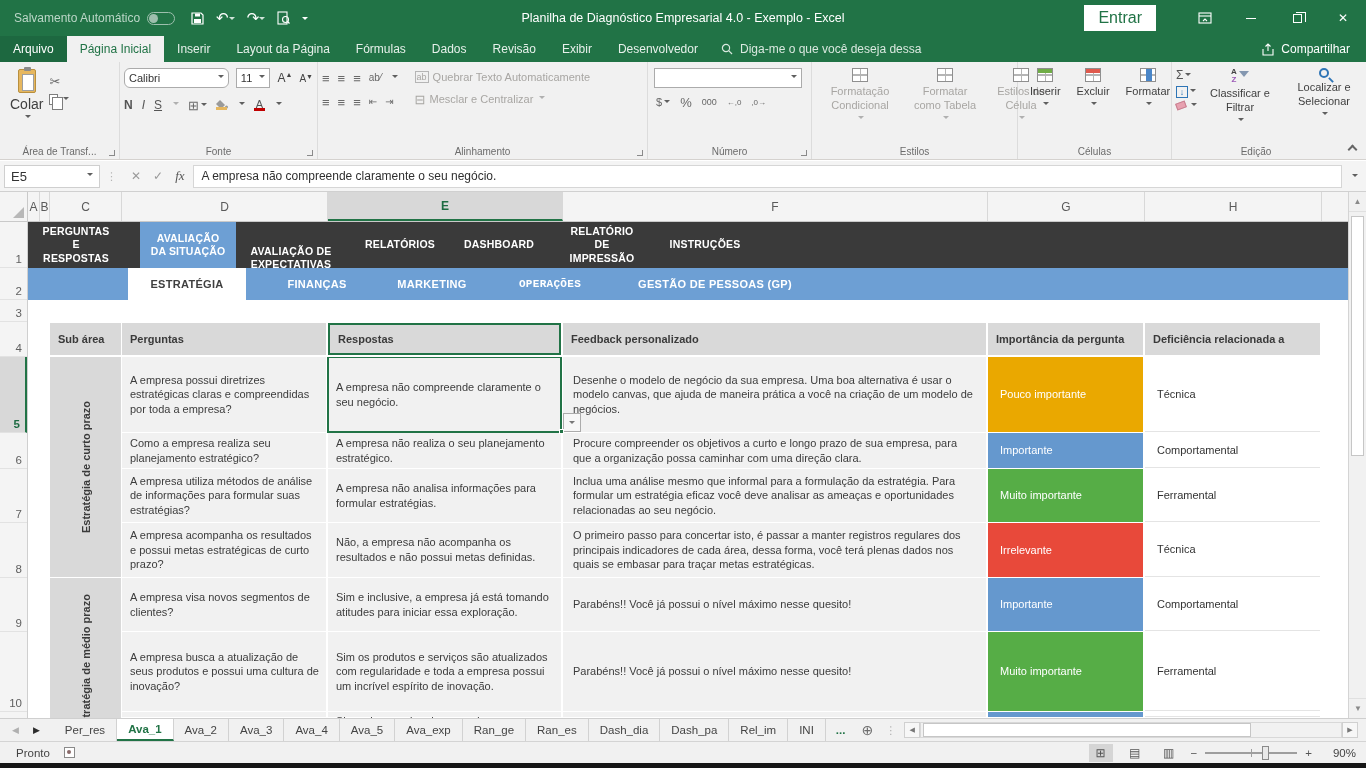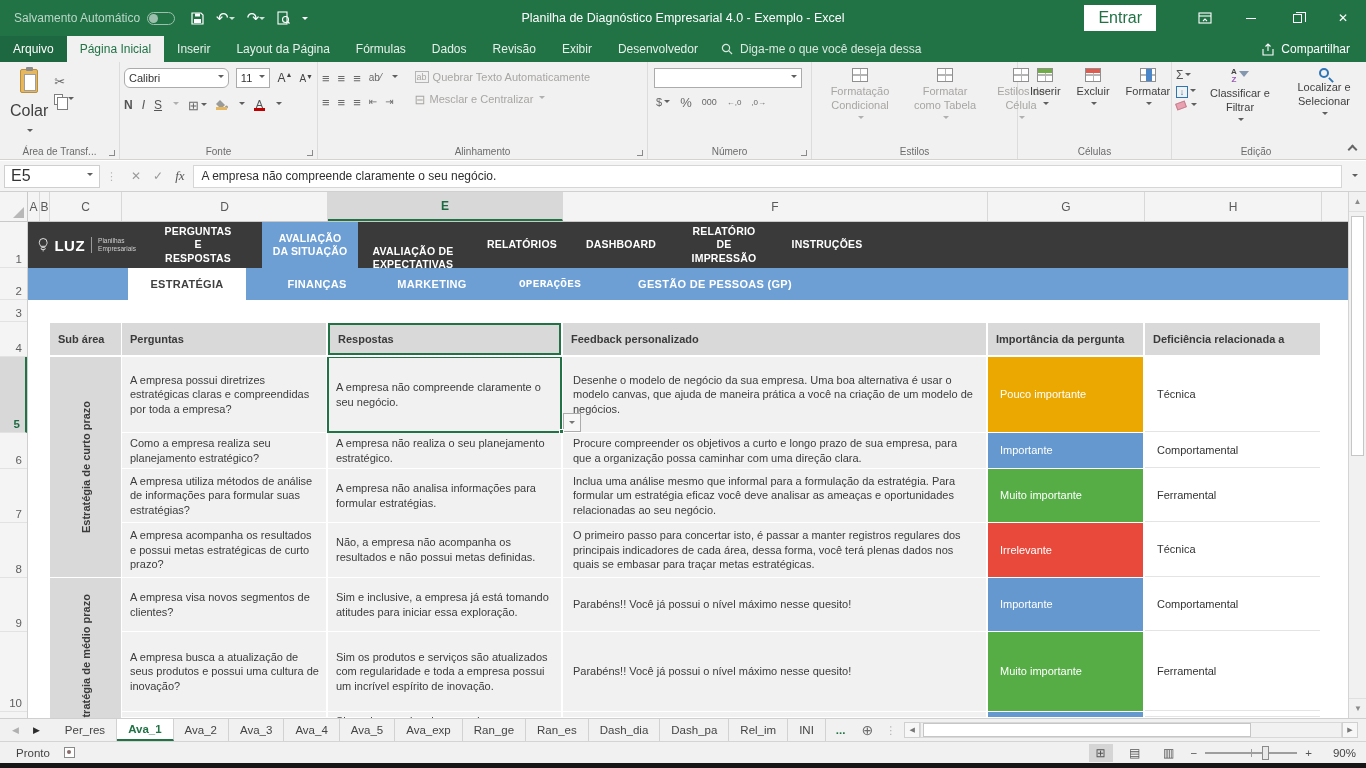--- a/index.html
+++ b/index.html
@@ -31,21 +31,21 @@
   .tellme{display:flex;align-items:center;gap:7px;margin-left:10px;color:#d9e8df;}
   .share{margin-left:auto;display:flex;align-items:center;gap:6px;padding-right:16px;color:#fff;}
 
   
   .ribbon{position:absolute;top:62px;left:0;width:1366px;height:98px;background:#f1f1f1;border-bottom:1px solid #d5d2cf;display:flex;}
   .rgroup{position:relative;height:100%;border-right:1px solid #dcdcdc;padding:4px 4px 18px 4px;}
   .glabel{position:absolute;bottom:2px;left:0;right:0;text-align:center;font-size:10px;color:#6b6b6b;white-space:nowrap;}
   .launcher{position:absolute;bottom:3px;right:4px;width:6px;height:6px;border-right:1.5px solid #8a8a8a;border-bottom:1.5px solid #8a8a8a;}
   .car{width:0;height:0;border:3px solid transparent;border-top-color:#5f5f5f;display:inline-block;margin-left:2px;vertical-align:middle;}
   .car.dim{border-top-color:#b0b0b0;}
-  .bigbtn{display:flex;flex-direction:column;align-items:center;justify-content:flex-end;font-size:16px;color:#3f3f3f;padding:3px 6px;gap:9px;}
+  .bigbtn{display:flex;flex-direction:column;align-items:center;justify-content:flex-end;font-size:14px;color:#3f3f3f;padding:3px 6px;gap:3px;}
   .dim, .dim *{color:#a8a6a3 !important;}
   .icn{font-size:13px;color:#6a6a6a;line-height:1;}
   .combo{background:#fff;border:1px solid #ababab;height:20px;display:flex;align-items:center;font-size:11px;color:#333;padding:0 4px;justify-content:space-between;}
   .srow{display:flex;align-items:center;gap:7px;height:24px;}
   .clip-ic{width:18px;height:24px;background:#e6b75f;border:1px solid #b88f3e;border-radius:2px;position:relative;}
   .clip-ic::before{content:"";position:absolute;left:3px;top:4px;width:10px;height:15px;background:#fff;border:1px solid #9e9e9e;}
   .clip-ic::after{content:"";position:absolute;left:5px;top:-3px;width:7px;height:4px;background:#8b8b8b;border-radius:1px;}
   .copy-ic{width:9px;height:11px;border:1px solid #7d7d7d;position:relative;background:#fff;}
   .copy-ic::before{content:"";position:absolute;left:2px;top:2px;width:9px;height:11px;border:1px solid #7d7d7d;background:#fff;}
   .brush-ic{width:11px;height:11px;background:linear-gradient(135deg,#e6b75f 55%,#8a8a8a 55%);}
@@ -65,21 +65,21 @@
   .az-ic{display:flex;flex-direction:column;font-size:8px;line-height:1;color:#444;font-weight:bold;}
   .funnel{width:0;height:0;border:5px solid transparent;border-top:6px solid #8497b0;margin-left:2px;}
   .loupe{width:10px;height:10px;border:2px solid #2e75b6;border-radius:50%;position:relative;}
   .loupe::after{content:"";position:absolute;width:6px;height:2px;background:#2e75b6;transform:rotate(45deg);left:7px;top:9px;}
   .eraser{width:10px;height:7px;background:#e8a1b0;transform:rotate(-20deg);border:1px solid #c77f90;}
   .filldown{width:12px;height:12px;border:1px solid #2e75b6;color:#2e75b6;font-size:9px;display:flex;align-items:center;justify-content:center;}
   .chev-up{position:absolute;right:10px;bottom:6px;width:7px;height:7px;border-left:2px solid #666;border-top:2px solid #666;transform:rotate(45deg);}
 
   
   .fbar{position:absolute;top:161px;left:0;width:1366px;height:31px;background:#f4f4f4;display:flex;align-items:center;border-bottom:1px solid #d0d0d0;}
-  .namebox{width:96px;height:23px;background:#fff;border:1px solid #cfcfcf;margin-left:4px;display:flex;align-items:center;justify-content:space-between;padding:0 6px;font-size:16px;color:#333;}
+  .namebox{width:96px;height:23px;background:#fff;border:1px solid #cfcfcf;margin-left:4px;display:flex;align-items:center;justify-content:space-between;padding:0 6px;font-size:13px;color:#333;}
   .fdots{color:#b5b5b5;font-size:11px;padding:0 6px;}
   .fbtns{display:flex;align-items:center;gap:12px;padding:0 8px;color:#9a9a9a;font-size:12px;}
   .fx{font-style:italic;font-family:"Liberation Serif",serif;color:#555;font-size:13px;}
   .finput{flex:1;height:23px;background:#fff;border:1px solid #d6d6d6;display:flex;align-items:center;padding:0 8px;font-size:12px;color:#2f2f2f;}
   .fexp{padding:0 8px;}
 
   
   .colheads{position:absolute;top:192px;left:0;width:1366px;height:30px;background:#f4f4f4;border-bottom:1px solid #c9c9c9;font-size:12px;color:#5a5a5a;}
   .ch{position:absolute;top:0;height:100%;display:flex;align-items:center;justify-content:center;border-right:1px solid #d8d8d8;}
   .corner{position:absolute;left:0;top:0;width:28px;height:100%;border-right:1px solid #c9c9c9;}
@@ -456,31 +456,20 @@
     <div class="rnum" style="height:36px;">6</div>
     <div class="rnum" style="height:54px;">7</div>
     <div class="rnum" style="height:55px;">8</div>
     <div class="rnum" style="height:54px;">9</div>
     <div class="rnum" style="height:80px;">10</div>
   </div>
 
   <div class="content">
 
     <div class="navrow">
-      <div class="brand">
-        <svg width="16" height="24" viewBox="0 0 16 24">
-            <path d="M8 2a6 6 0 0 1 6 6c0 3-1.6 4-2.2 6H4.2C3.6 12 2 11 2 8a6 6 0 0 1 6-6z" fill="none" stroke="#fff" stroke-width="1.3"></path>
-            <rect x="5" y="16" width="6" height="3" rx="1" fill="none" stroke="#fff" stroke-width="1.2"></rect>
-            <line x1="7" y1="21" x2="9" y2="21" stroke="#fff" stroke-width="1.2"></line>
-          </svg>
-        <span class="brand-name">LUZ</span>
-        <span class="brand-sub">
-          <span>Planilhas</span><br><span>Empresariais</span>
-        </span>
-      </div>
       <div class="nitem" style="width:96px;">PERGUNTAS E RESPOSTAS</div>
       <div class="nitem active" style="width:96px;margin-left:16px;">AVALIAÇÃO DA SITUAÇÃO</div>
       <div class="nitem" style="width:110px;margin-top:26px;">AVALIAÇÃO DE EXPECTATIVAS</div>
       <div class="nitem" style="width:92px;margin-left:8px;">RELATÓRIOS</div>
       <div class="nitem" style="width:90px;margin-left:8px;">DASHBOARD</div>
       <div class="nitem" style="width:100px;margin-left:8px;">RELATÓRIO DE IMPRESSÃO</div>
       <div class="nitem" style="width:90px;margin-left:8px;">INSTRUÇÕES</div>
     </div>
 
     <div class="catrow">

